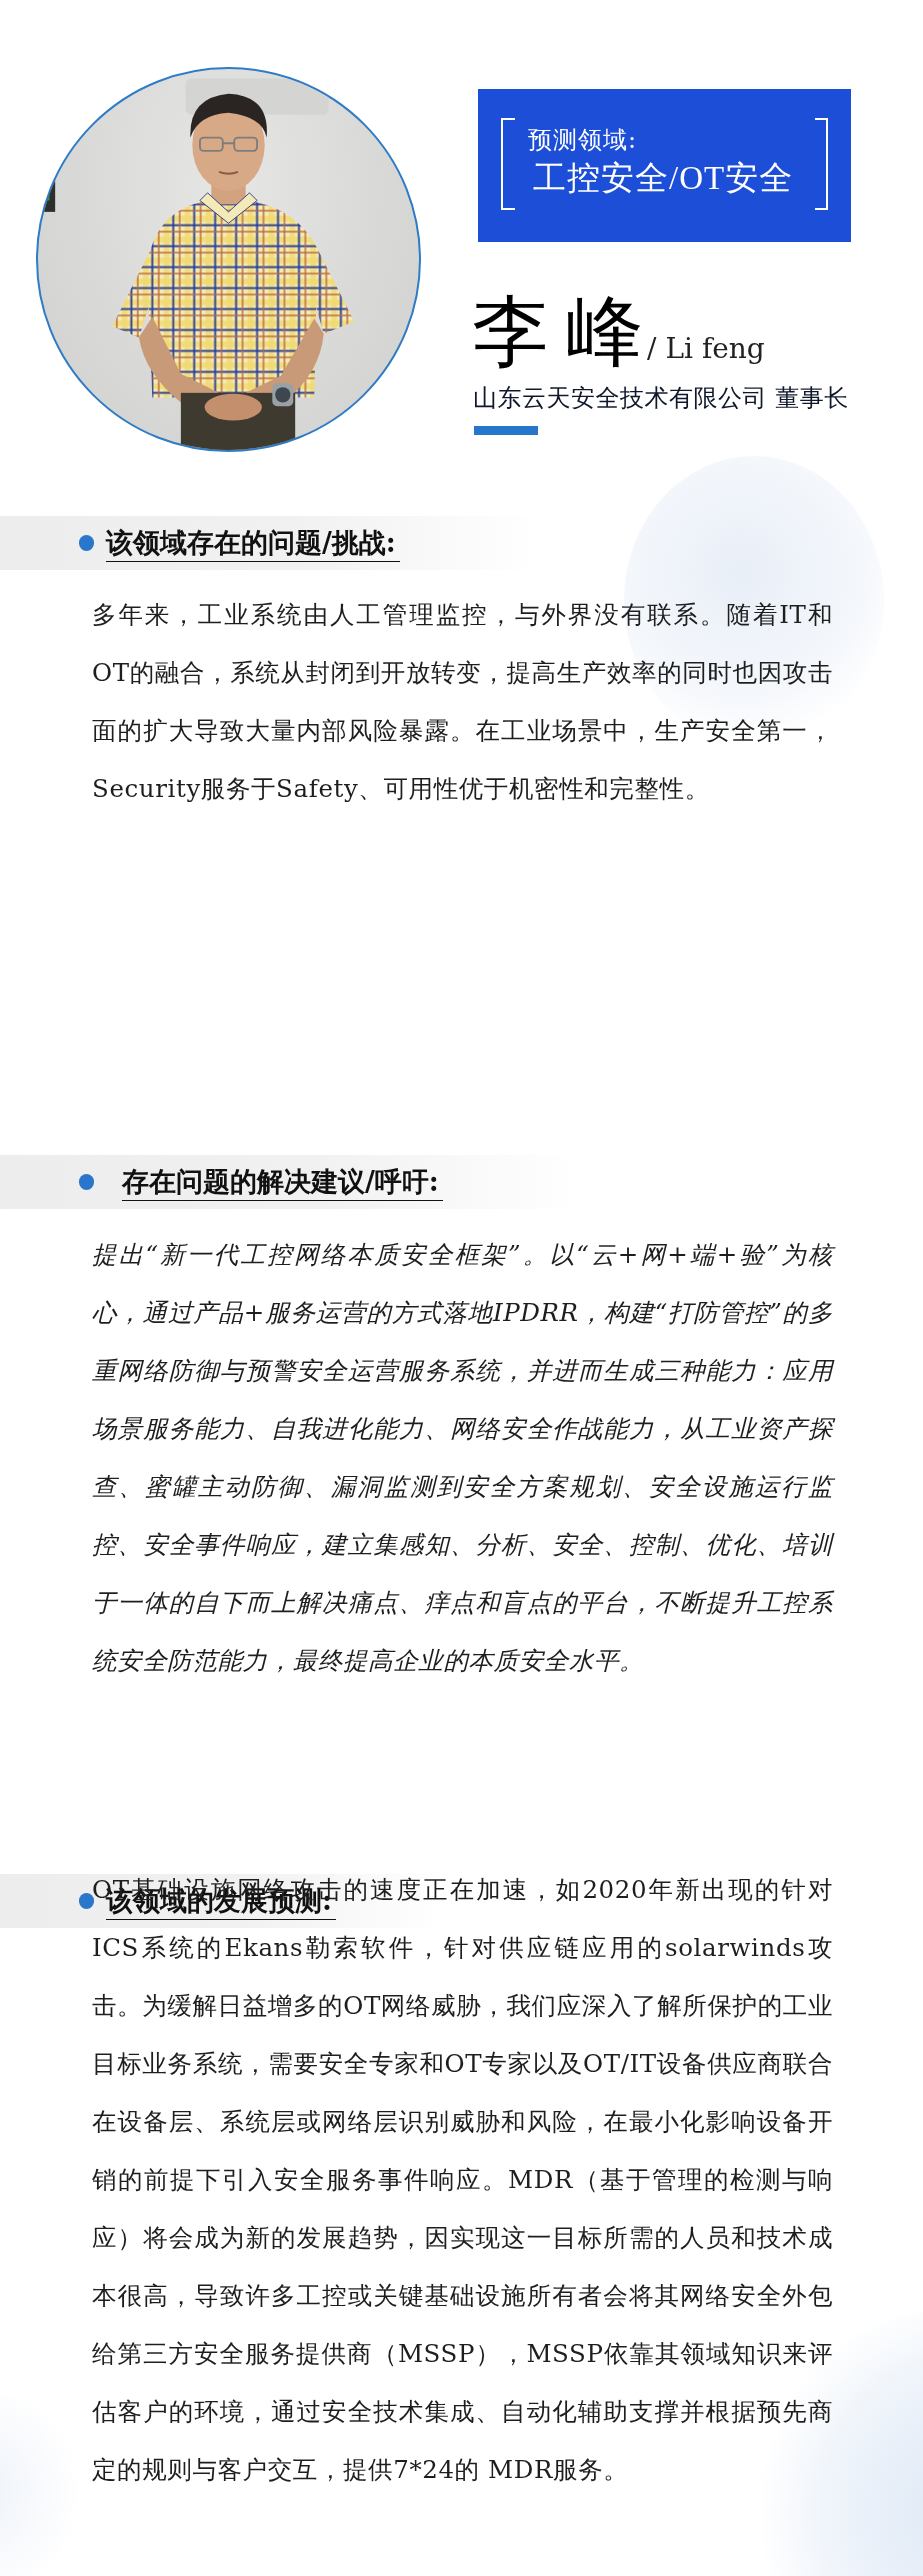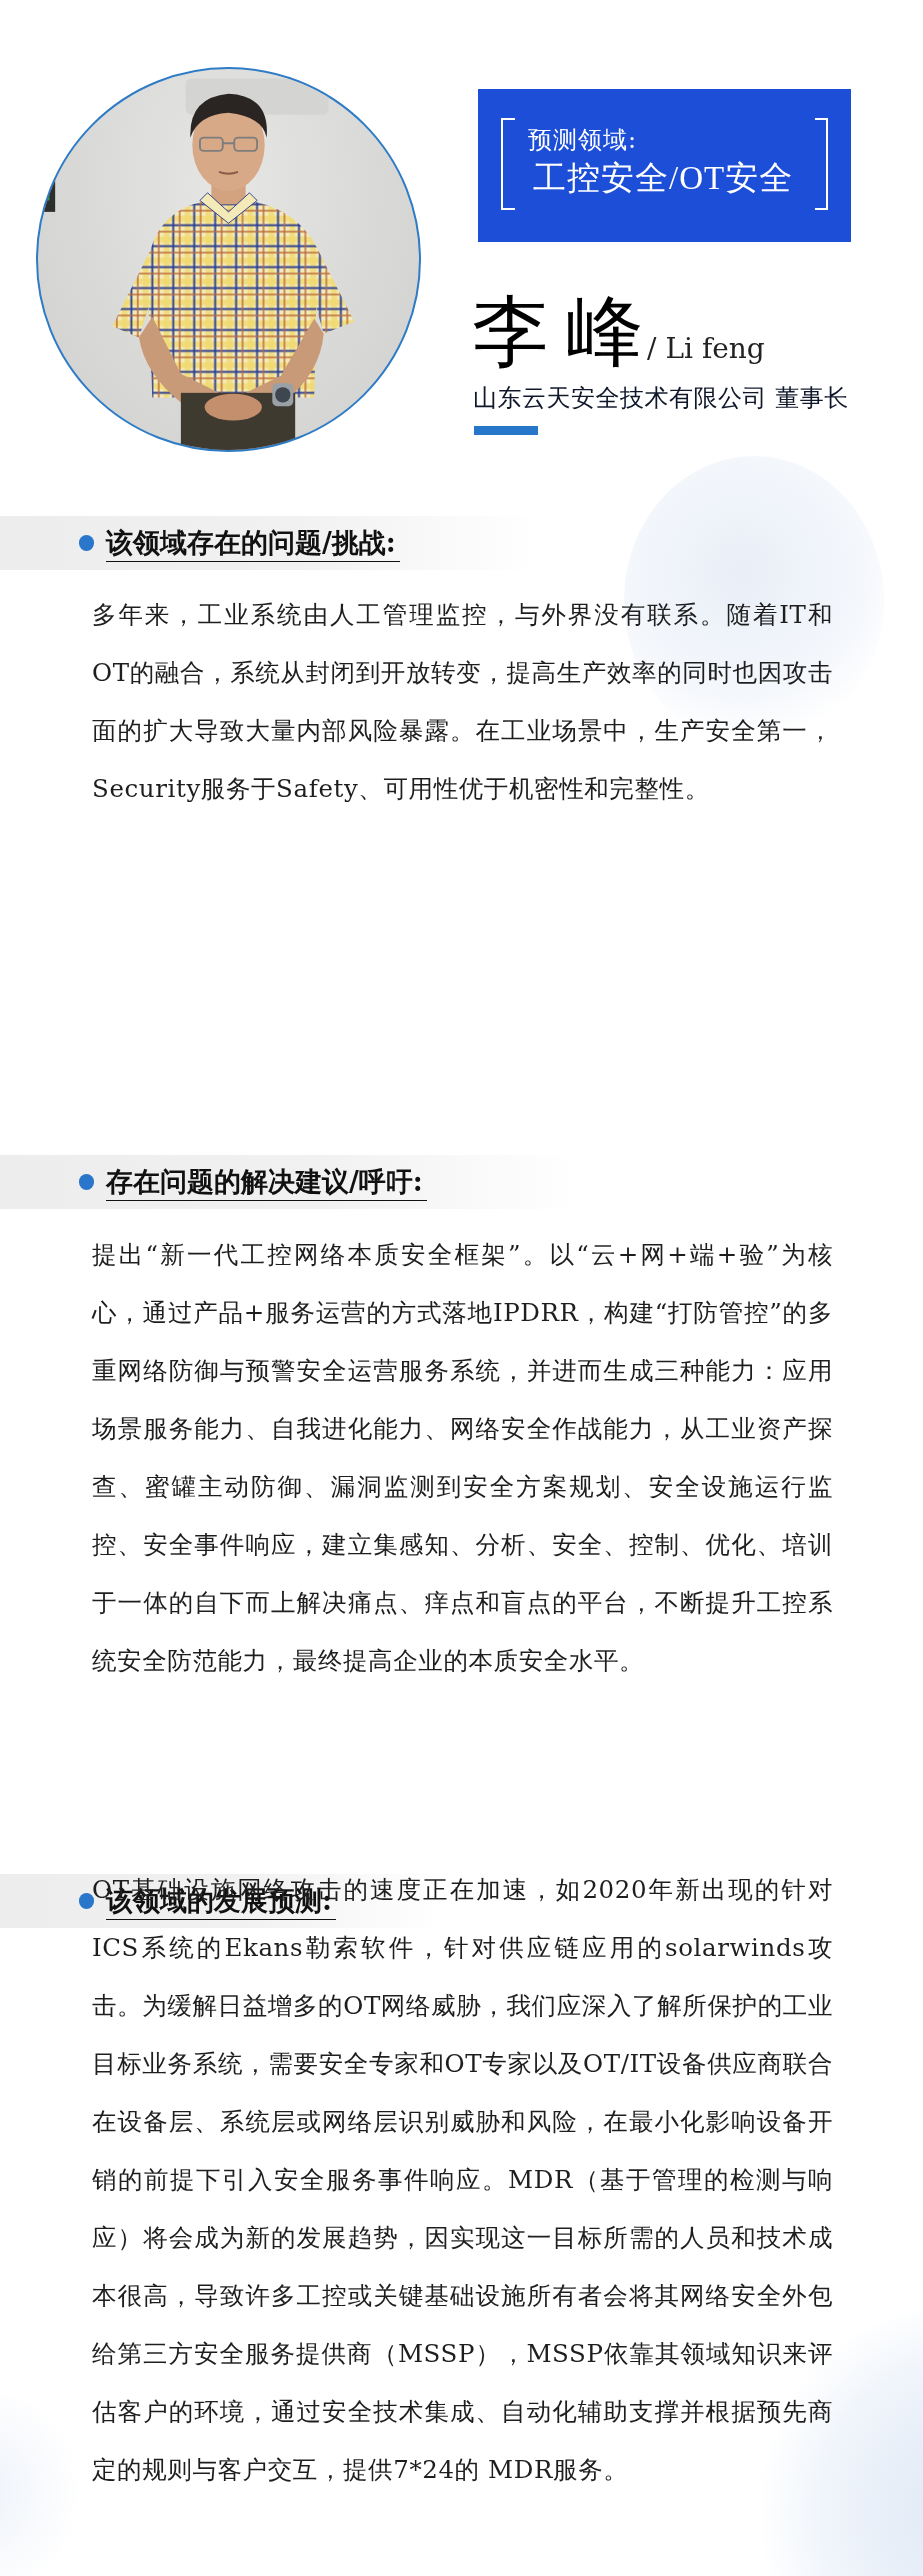--- a/index.html
+++ b/index.html
@@ -207,25 +207,25 @@
 <div class="name-underline"></div>
 
 <div class="section-head" style="top:516px; width:539px;">
   <span class="dot"></span>
   <span class="title">该领域存在的问题/挑战:</span>
 </div>
 <div class="body-text" style="top:574px;">
   <p><span>多年来，工业系统由人工管理监控，与外界没有联系。随着IT和OT的融合，系统从封闭到开放转变，提高生产效率的同时也因攻击面的扩大导致大量内部风险暴露。在工业场景中，生产安全第一，Security服务于Safety、可用性优于机密性和完整性。</span></p>
 </div>
 
-<div class="section-head" style="top:1155px; width:577px;">
+<div class="section-head" style="top:1155px; width:577px;gap:16px;">
   <span class="dot"></span>
   <span class="title">存在问题的解决建议/呼吁:</span>
 </div>
-<div class="body-text" style="top:1214px;">
+<div class="body-text" style="top:1214px;font-style:italic;">
   <p><span>提出“新一代工控网络本质安全框架”。以“云+网+端+验”为核心，通过产品+服务运营的方式落地IPDRR，构建“打防管控”的多重网络防御与预警安全运营服务系统，并进而生成三种能力：应用场景服务能力、自我进化能力、网络安全作战能力，从工业资产探查、蜜罐主动防御、漏洞监测到安全方案规划、安全设施运行监控、安全事件响应，建立集感知、分析、安全、控制、优化、培训于一体的自下而上解决痛点、痒点和盲点的平台，不断提升工控系统安全防范能力，最终提高企业的本质安全水平。</span></p>
 </div>
 
 <div class="section-head" style="top:1874px; width:443px;">
   <span class="dot"></span>
   <span class="title">该领域的发展预测:</span>
 </div>
 <div class="body-text" style="top:1849px;">
   <p><span>OT基础设施网络攻击的速度正在加速，如2020年新出现的针对ICS系统的Ekans勒索软件，针对供应链应用的solarwinds攻击。为缓解日益增多的OT网络威胁，我们应深入了解所保护的工业目标业务系统，需要安全专家和OT专家以及OT/IT设备供应商联合在设备层、系统层或网络层识别威胁和风险，在最小化影响设备开销的前提下引入安全服务事件响应。MDR（基于管理的检测与响应）将会成为新的发展趋势，因实现这一目标所需的人员和技术成本很高，导致许多工控或关键基础设施所有者会将其网络安全外包给第三方安全服务提供商（MSSP），MSSP依靠其领域知识来评估客户的环境，通过安全技术集成、自动化辅助支撑并根据预先商定的规则与客户交互，提供7*24的 MDR服务。</span></p>
 </div>

